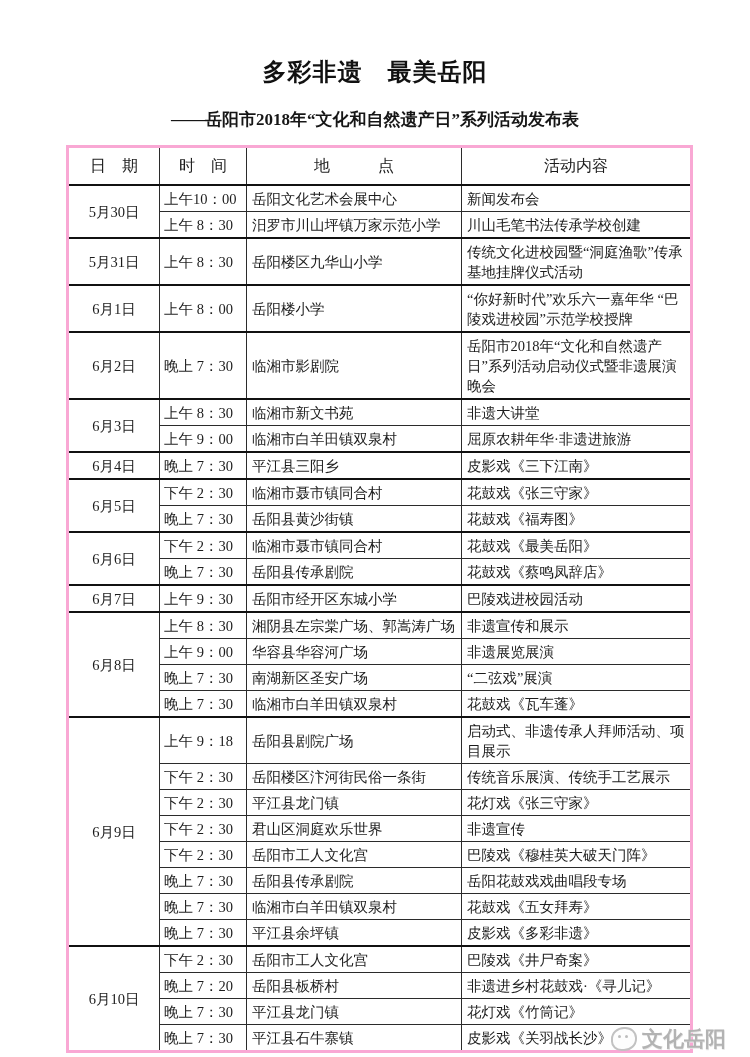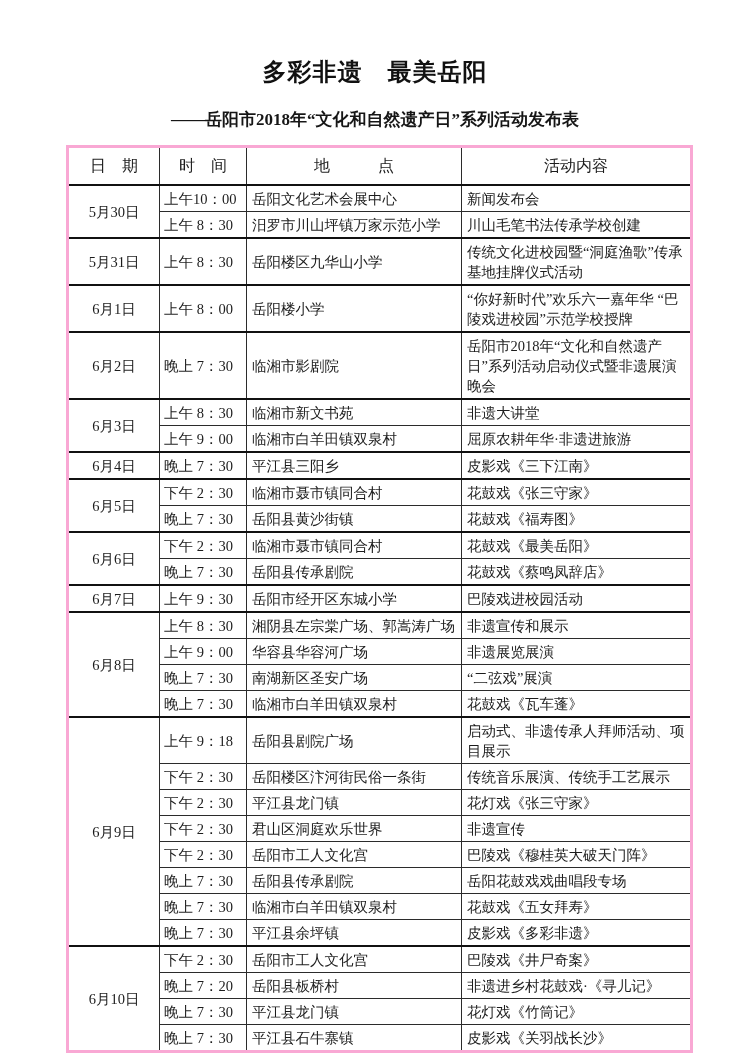--- a/index.html
+++ b/index.html
@@ -260,14 +260,18 @@
           <td class="activity-cell">花灯戏《竹筒记》</td>
         </tr>
         <tr>
           <td class="time-cell">晚上 7：30</td>
           <td class="location-cell">平江县石牛寨镇</td>
           <td class="activity-cell">皮影戏《关羽战长沙》</td>
         </tr>
       </tbody>
   </table>
 
+  <div class="watermark">
+    <span class="logo"></span>
+    <span>文化岳阳</span>
+  </div>
 
 </div>
 
 </body></html>

